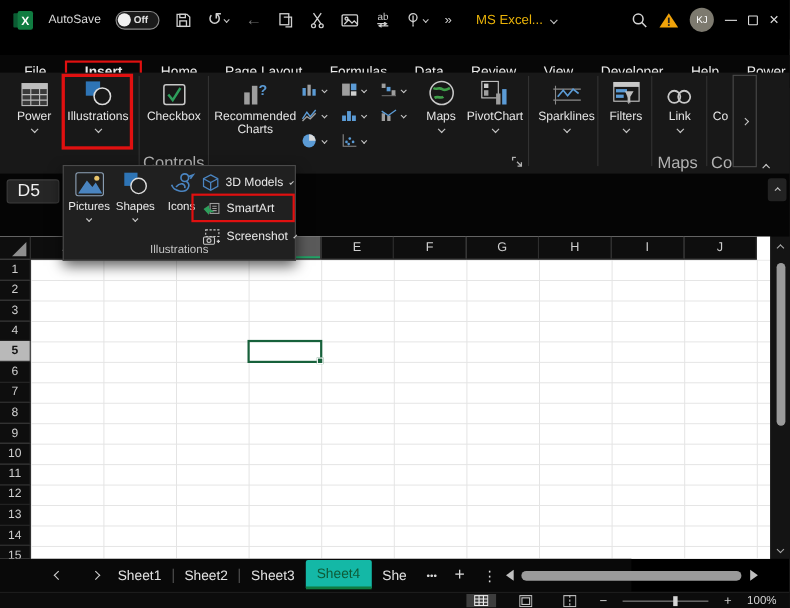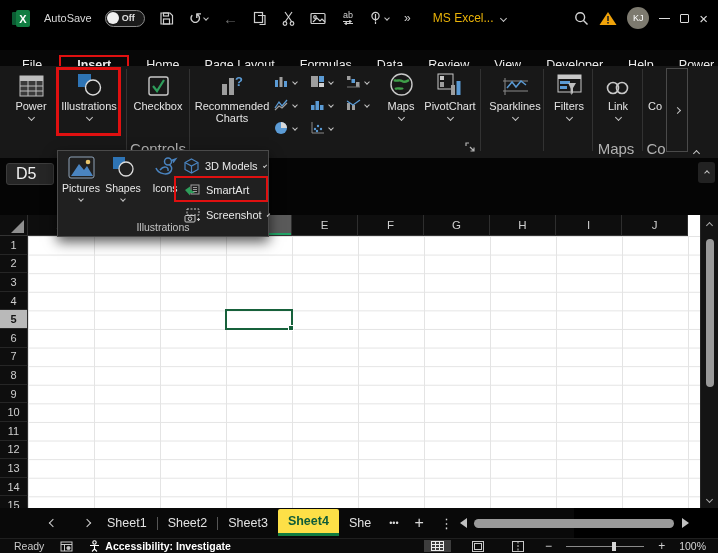--- a/index.html
+++ b/index.html
@@ -125,21 +125,21 @@
   .smartart-redbox { left:174px; top:176px; width:94px; height:26px; border-width:2.5px; z-index:7; }
 
   
   .tabbar { position:absolute; left:0; top:508px; width:574px; height:30px; background:#090909; }
   .tab-nav-prev { position:absolute; left:50px; top:12px; }
   .tab-nav-next { position:absolute; left:84px; top:12px; }
   .tabbar .cv { border-color:#cfcfcf; width:6px; height:6px; }
   .tabs { position:absolute; left:97px; top:0; height:30px; display:flex; align-items:center; }
   .tab { font-size:12.5px; color:#e2e2e2; padding:0 10px; height:30px; line-height:30px; }
   .tsep { width:1px; height:13px; background:#555; }
-  .tab.active { background:#fde047; color:#0e5c38; font-weight:bold; height:27px; line-height:24px;
+  .tab.active { background:#14b8a6; color:#0e5c38; font-weight:normal; height:27px; line-height:24px;
     margin-top:-2px; border-bottom:3px solid #107c41; border-radius:2px 2px 0 0; }
   .tab-extra { display:flex; align-items:center; gap:16px; margin-left:8px;
     font-size:13px; color:#d8d8d8; }
   .hscroll-left { position:absolute; left:460px; top:10px; width:0; height:0;
     border-top:5px solid transparent; border-bottom:5px solid transparent;
     border-right:7px solid #c0c0c0; }
   .hscroll-right { position:absolute; left:682px; top:10px; width:0; height:0;
     border-top:5px solid transparent; border-bottom:5px solid transparent;
     border-left:7px solid #c0c0c0; }
   .hscroll-track { position:absolute; left:474px; top:11px; width:200px; height:9px; }
@@ -626,37 +626,20 @@
         </span>
       </div>
     <div class="hscroll-left"></div>
     <div class="hscroll-track">
       <div class="hthumb"></div>
     </div>
     <div class="hscroll-right"></div>
   </div>
 
   <div class="statusbar">
-    <div class="sb-left">
-      <span>Ready</span>
-      <span>
-        <svg width="13" height="11" fill="none" stroke="#c8c8c8">
-            <rect x="1" y="1" width="11" height="9"></rect>
-            <path d="M1 3.5h11M4.5 3.5V10"></path>
-            <circle cx="8.5" cy="7" r="1.6" fill="#c8c8c8"></circle>
-          </svg>
-      </span>
-      <span class="sb-access">
-        <svg width="11" height="12" fill="none" stroke="#fff" stroke-width="1.1">
-            <circle cx="5.5" cy="2.5" r="1.7"></circle>
-            <path d="M1 5.5h9M5.5 5.5v3.5M5.5 9l-2.5 2.5M5.5 9l2.5 2.5"></path>
-          </svg>
-        <span>Accessibility: Investigate</span>
-      </span>
-    </div>
     <div class="sb-right">
       <span class="viewbtn active">
         <svg width="13" height="10" fill="none" stroke="#eee">
             <rect x="0.5" y="0.5" width="12" height="9"></rect>
             <path d="M0.5 3.5h12M0.5 6.5h12M4.5 0.5v9M8.5 0.5v9"></path>
           </svg>
       </span>
       <span class="viewbtn">
         <svg width="12" height="11" fill="none" stroke="#c8c8c8">
             <rect x="0.5" y="0.5" width="11" height="10"></rect>

